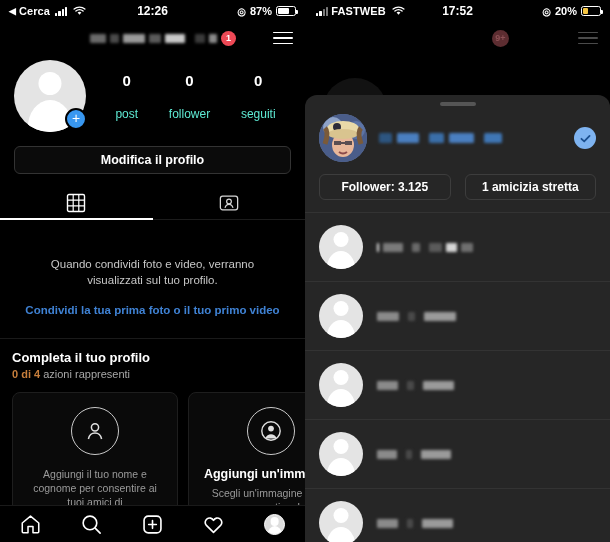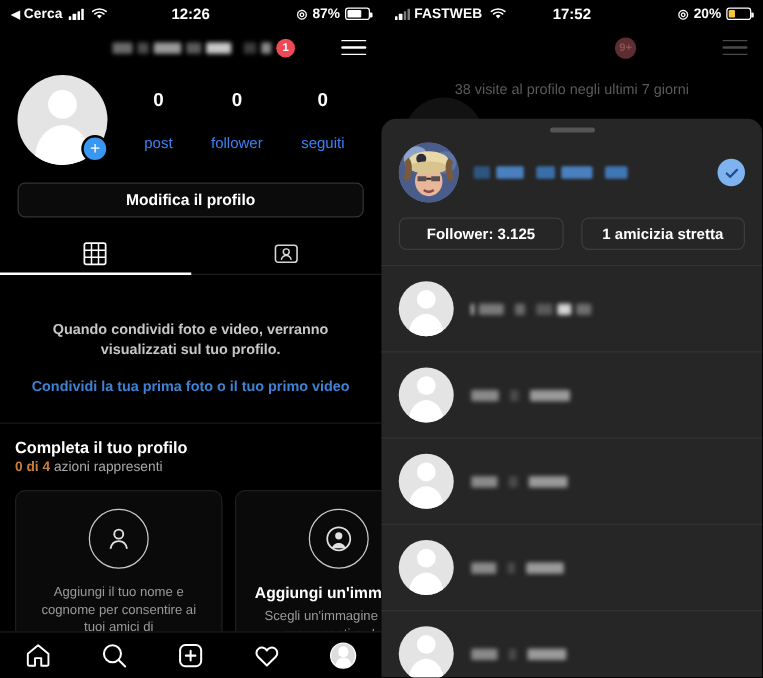--- a/index.html
+++ b/index.html
@@ -40,32 +40,32 @@
 
   .profile-row { display:flex; align-items:center; padding:6px 14px 0 14px; }
   .avatar-wrap { position:relative; width:72px; height:72px; }
   .avatar { width:72px; height:72px; border-radius:50%; background:#e4e4e4; overflow:hidden; position:relative; }
   .avatar .head { position:absolute; left:50%; top:17%; transform:translateX(-50%); width:32%; height:32%; border-radius:50%; background:#fff; }
   .avatar .body { position:absolute; left:50%; top:56%; transform:translateX(-50%); width:62%; height:56%; border-radius:50% 50% 0 0 / 70% 70% 0 0; background:#fff; }
   .plus-badge { position:absolute; right:-1px; bottom:2px; width:22px; height:22px; border-radius:50%; background:#3897f0; border:2.5px solid #000; color:#fff; font-size:14px; line-height:17px; text-align:center; font-weight:300; }
   .stats { display:flex; flex:1; justify-content:space-around; padding-left:14px; }
   .stat { text-align:center; }
   .stat .num { font-size:15px; font-weight:bold; line-height:20px; }
-  .stat .lbl { font-size:12px; color:#3b82f6; margin-top:16px; }
+  .stat .lbl { font-size:12px; color:#5eead4; margin-top:16px; }
 
   .edit-btn { margin:14px 14px 0 14px; height:28px; border:1px solid #333; border-radius:6px; display:flex; align-items:center; justify-content:center; font-size:12.5px; font-weight:bold; background:#0b0b0b; }
 
   .tabs { display:flex; margin-top:12px; }
   .tab { flex:1; height:34px; display:flex; align-items:center; justify-content:center; position:relative; }
   .tab.active::after { content:""; position:absolute; left:0; right:0; bottom:0; height:1.6px; background:#fff; }
   .tabs-sep { height:1px; background:#1c1c1c; margin-top:-1px; }
 
   .empty-state { padding:26px 22px 0 22px; text-align:center; }
   .empty-title { font-size:17px; font-weight:400; color:#fff; }
-  .empty-sub { font-size:11.5px; color:#c7c7c7; margin-top:10px; line-height:16px;font-weight:bold; }
+  .empty-sub { font-size:11.5px; color:#c7c7c7; margin-top:10px; line-height:16px; }
   .empty-link { font-size:11.5px; font-weight:bold; color:#3f82d4; margin-top:16px; }
 
   .complete-sec { margin-top:22px; border-top:1px solid #1a1a1a; padding:11px 12px 0 12px; background:#000; }
   .cs-title { font-size:13px; font-weight:bold; }
   .cs-sub { font-size:11px; margin-top:3px; color:#a8a8a8; }
   .cs-sub b { color:#c87f3c; font-weight:bold; }
   .cards { display:flex; gap:10px; margin-top:12px; }
   .card { width:166px; flex:0 0 166px; background:#0a0a0a; border:1px solid #1e1e1e; border-radius:8px; padding:14px 12px 10px 12px; text-align:center; }
   .card-ico { width:48px; height:48px; border-radius:50%; border:1.4px solid #c9c9c9; margin:0 auto 12px auto; display:flex; align-items:center; justify-content:center; }
   .card-title { font-size:12.5px; font-weight:bold; }
@@ -290,21 +290,20 @@
       <div style="margin:0 auto 0 0; display:flex; width:100%; align-items:center;">
         <span class="badge-count badge-dim" style="margin-left:175px">9+</span>
         <div class="hamburger" style="margin-left:auto">
           <span style="background:#4a4a4a"></span>
             <span style="background:#4a4a4a"></span>
             <span style="background:#4a4a4a"></span>
         </div>
       </div>
     </div>
 
-    <div class="r-visits">38 visite al profilo negli ultimi 7 giorni</div>
     <div class="ghost-avatar"></div>
 
     <div class="sheet">
       <div class="grabber"></div>
 
       <div class="sheet-head">
         <div class="sheet-av">
           <svg width="48" height="48" viewBox="0 0 48 48">
             <rect width="48" height="48" fill="#4a5d8a"></rect>
             <circle cx="14" cy="13" r="10" fill="#8ea3c9"></circle>

